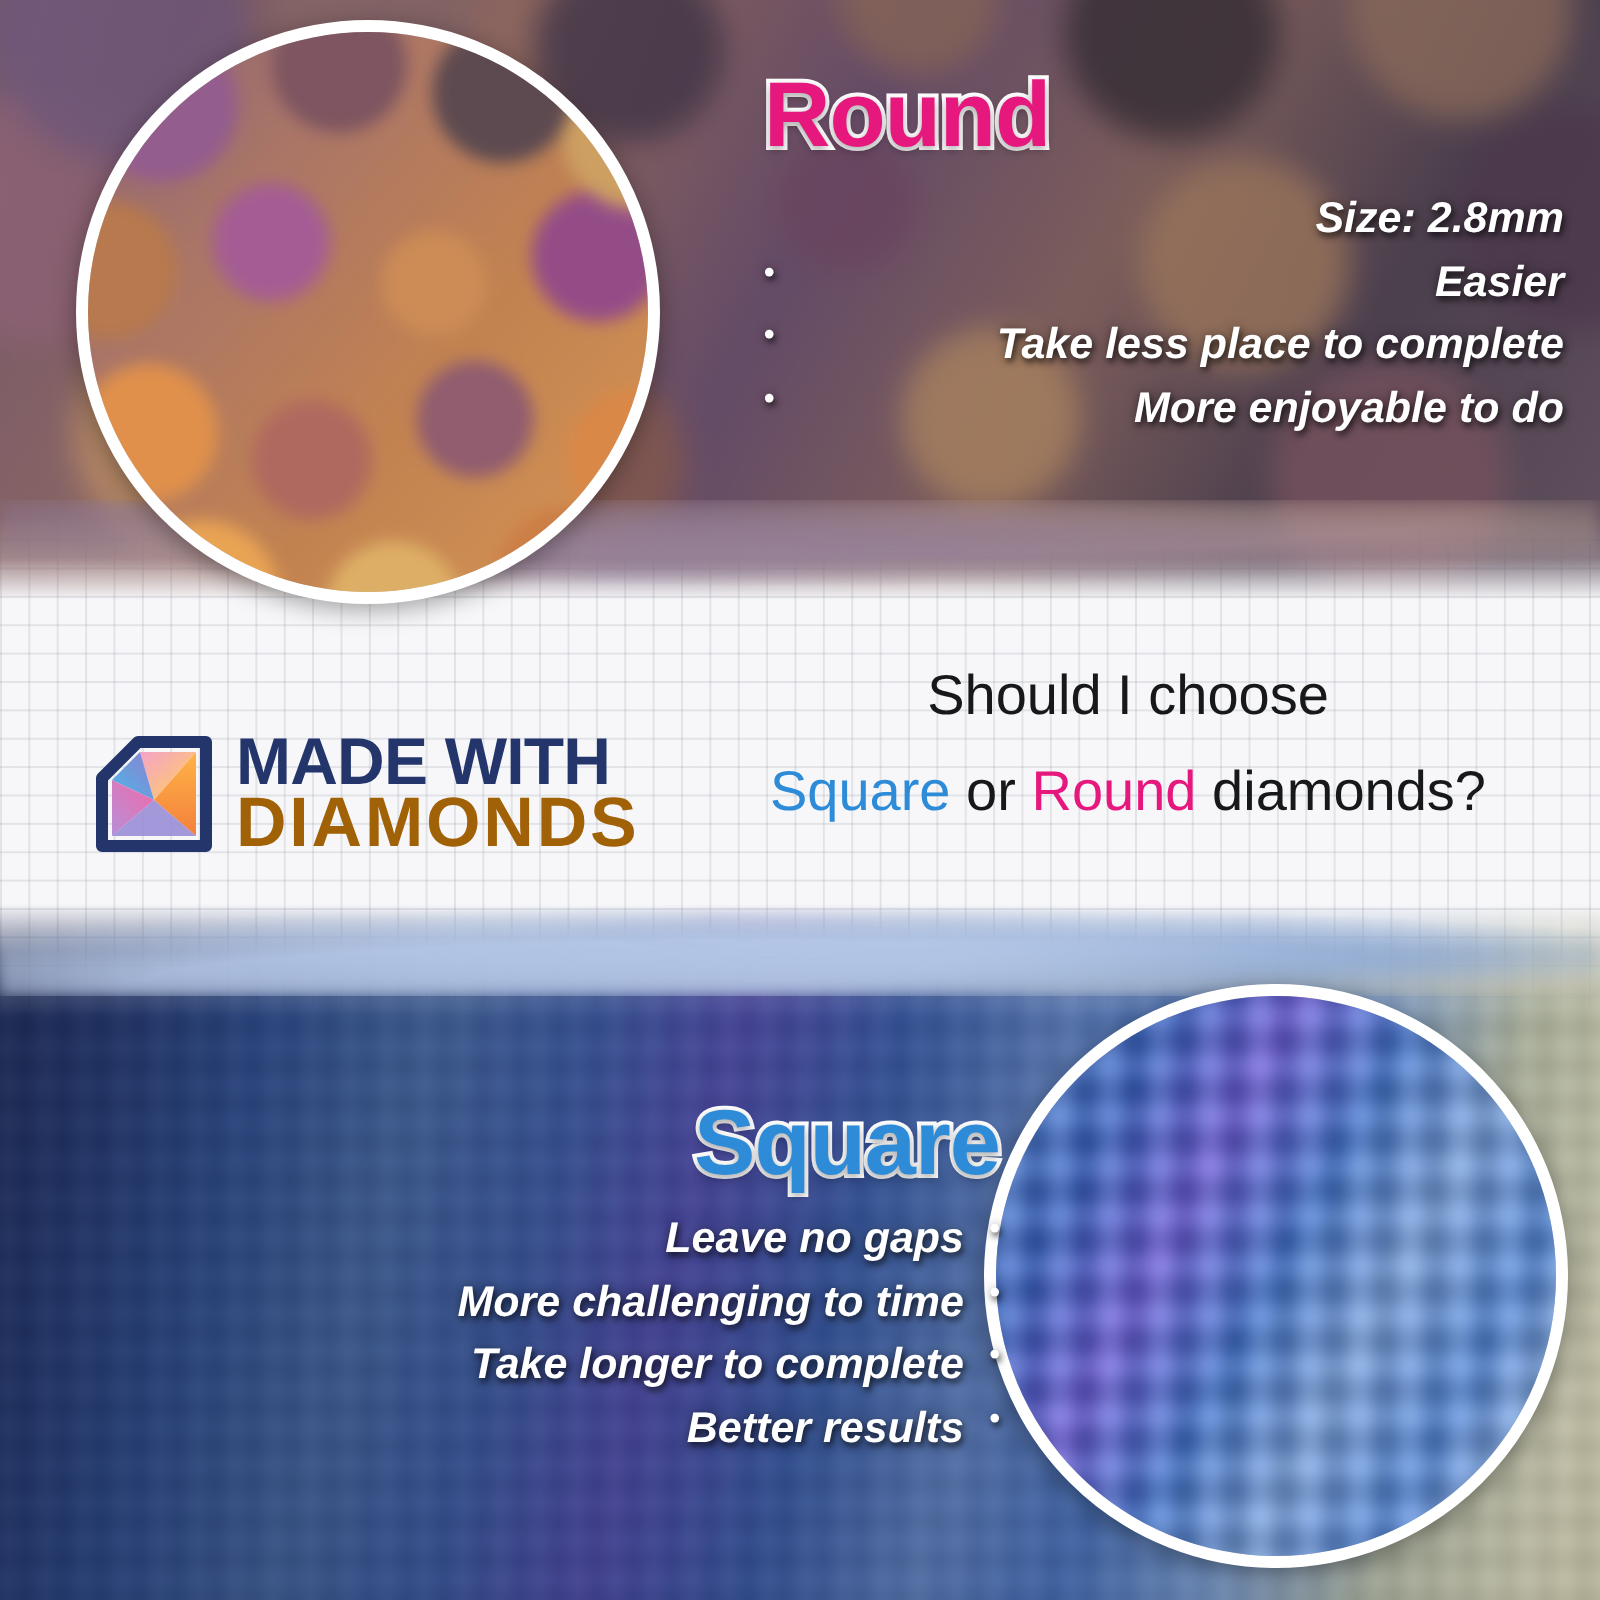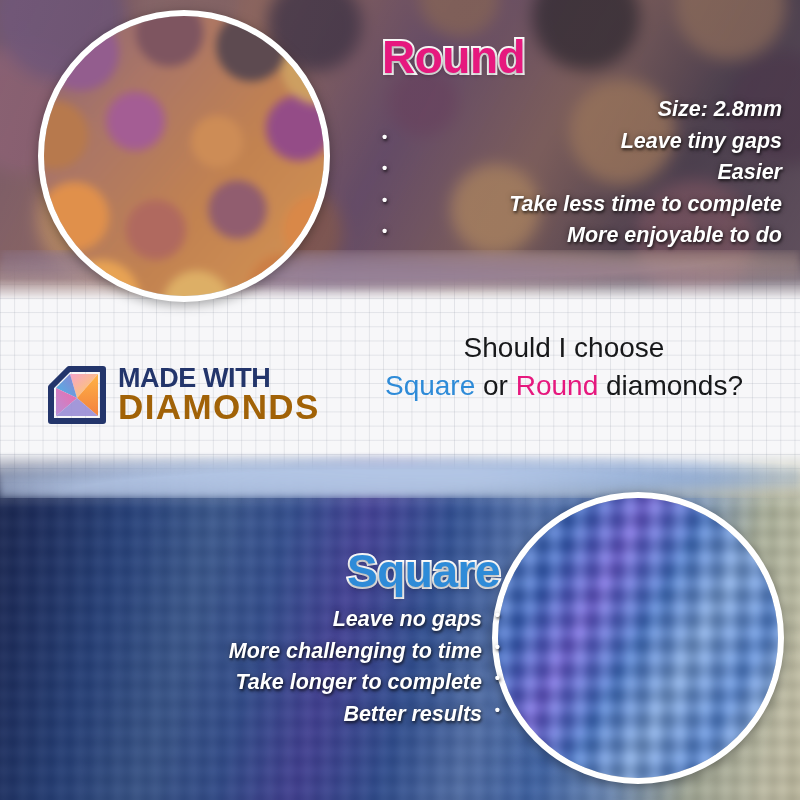--- a/index.html
+++ b/index.html
@@ -208,35 +208,35 @@
     color:#ffffff;
   }
 
   .logo{
     position:absolute;left:48px;top:366px;
     display:flex;align-items:center;gap:12px;
   }
   .logo-mark{ width:58px;height:58px;position:relative; }
   .logo-words{ display:flex;flex-direction:column;line-height:.92; }
   .logo-made{
-    font-size:27px;font-weight:bold;letter-spacing:-.4px;
+    font-size:33px;font-weight:bold;letter-spacing:-.4px;
     color:#23356b;
   }
   .logo-diamonds{
     font-size:35px;font-weight:bold;letter-spacing:1.4px;
     color:#a16207;
   }
 
   .question{
     position:absolute;left:344px;top:330px;width:440px;
     text-align:center;
     color:#17181a;
     font-size:28px;line-height:1.30;
   }
-  .q-line2{ margin-top:2px; }
+  .q-line2{ margin-top:12px; }
   .q-square{ color:#2e8bd8; }
   .q-round { color:#e6187e; }
 </style>
 </head>
 <body>
 
 <div id="stage">
 
   <div class="grid-bg"></div>
 
@@ -256,23 +256,22 @@
     <div class="fill"></div>
   </div>
   <div class="circle-inset circle-square">
     <div class="fill"></div>
   </div>
 
   <div class="round-block">
     <div class="heading heading-round">Round</div>
     <ul class="spec-list">
       <li>Size:  2.8mm</li>
-      <li class="has-dot">Leave tiny gaps</li>
       <li class="has-dot">Easier</li>
-      <li class="has-dot">Take less time to complete</li>
+      <li class="has-dot">Take less place to complete</li>
       <li class="has-dot">More enjoyable to do</li>
     </ul>
   </div>
 
   <div class="square-block">
     <div class="heading heading-square">Square</div>
     <ul class="spec-list">
       <li class="has-dot">Leave no gaps</li>
       <li class="has-dot">More challenging to time</li>
       <li class="has-dot">Take longer to complete</li>

